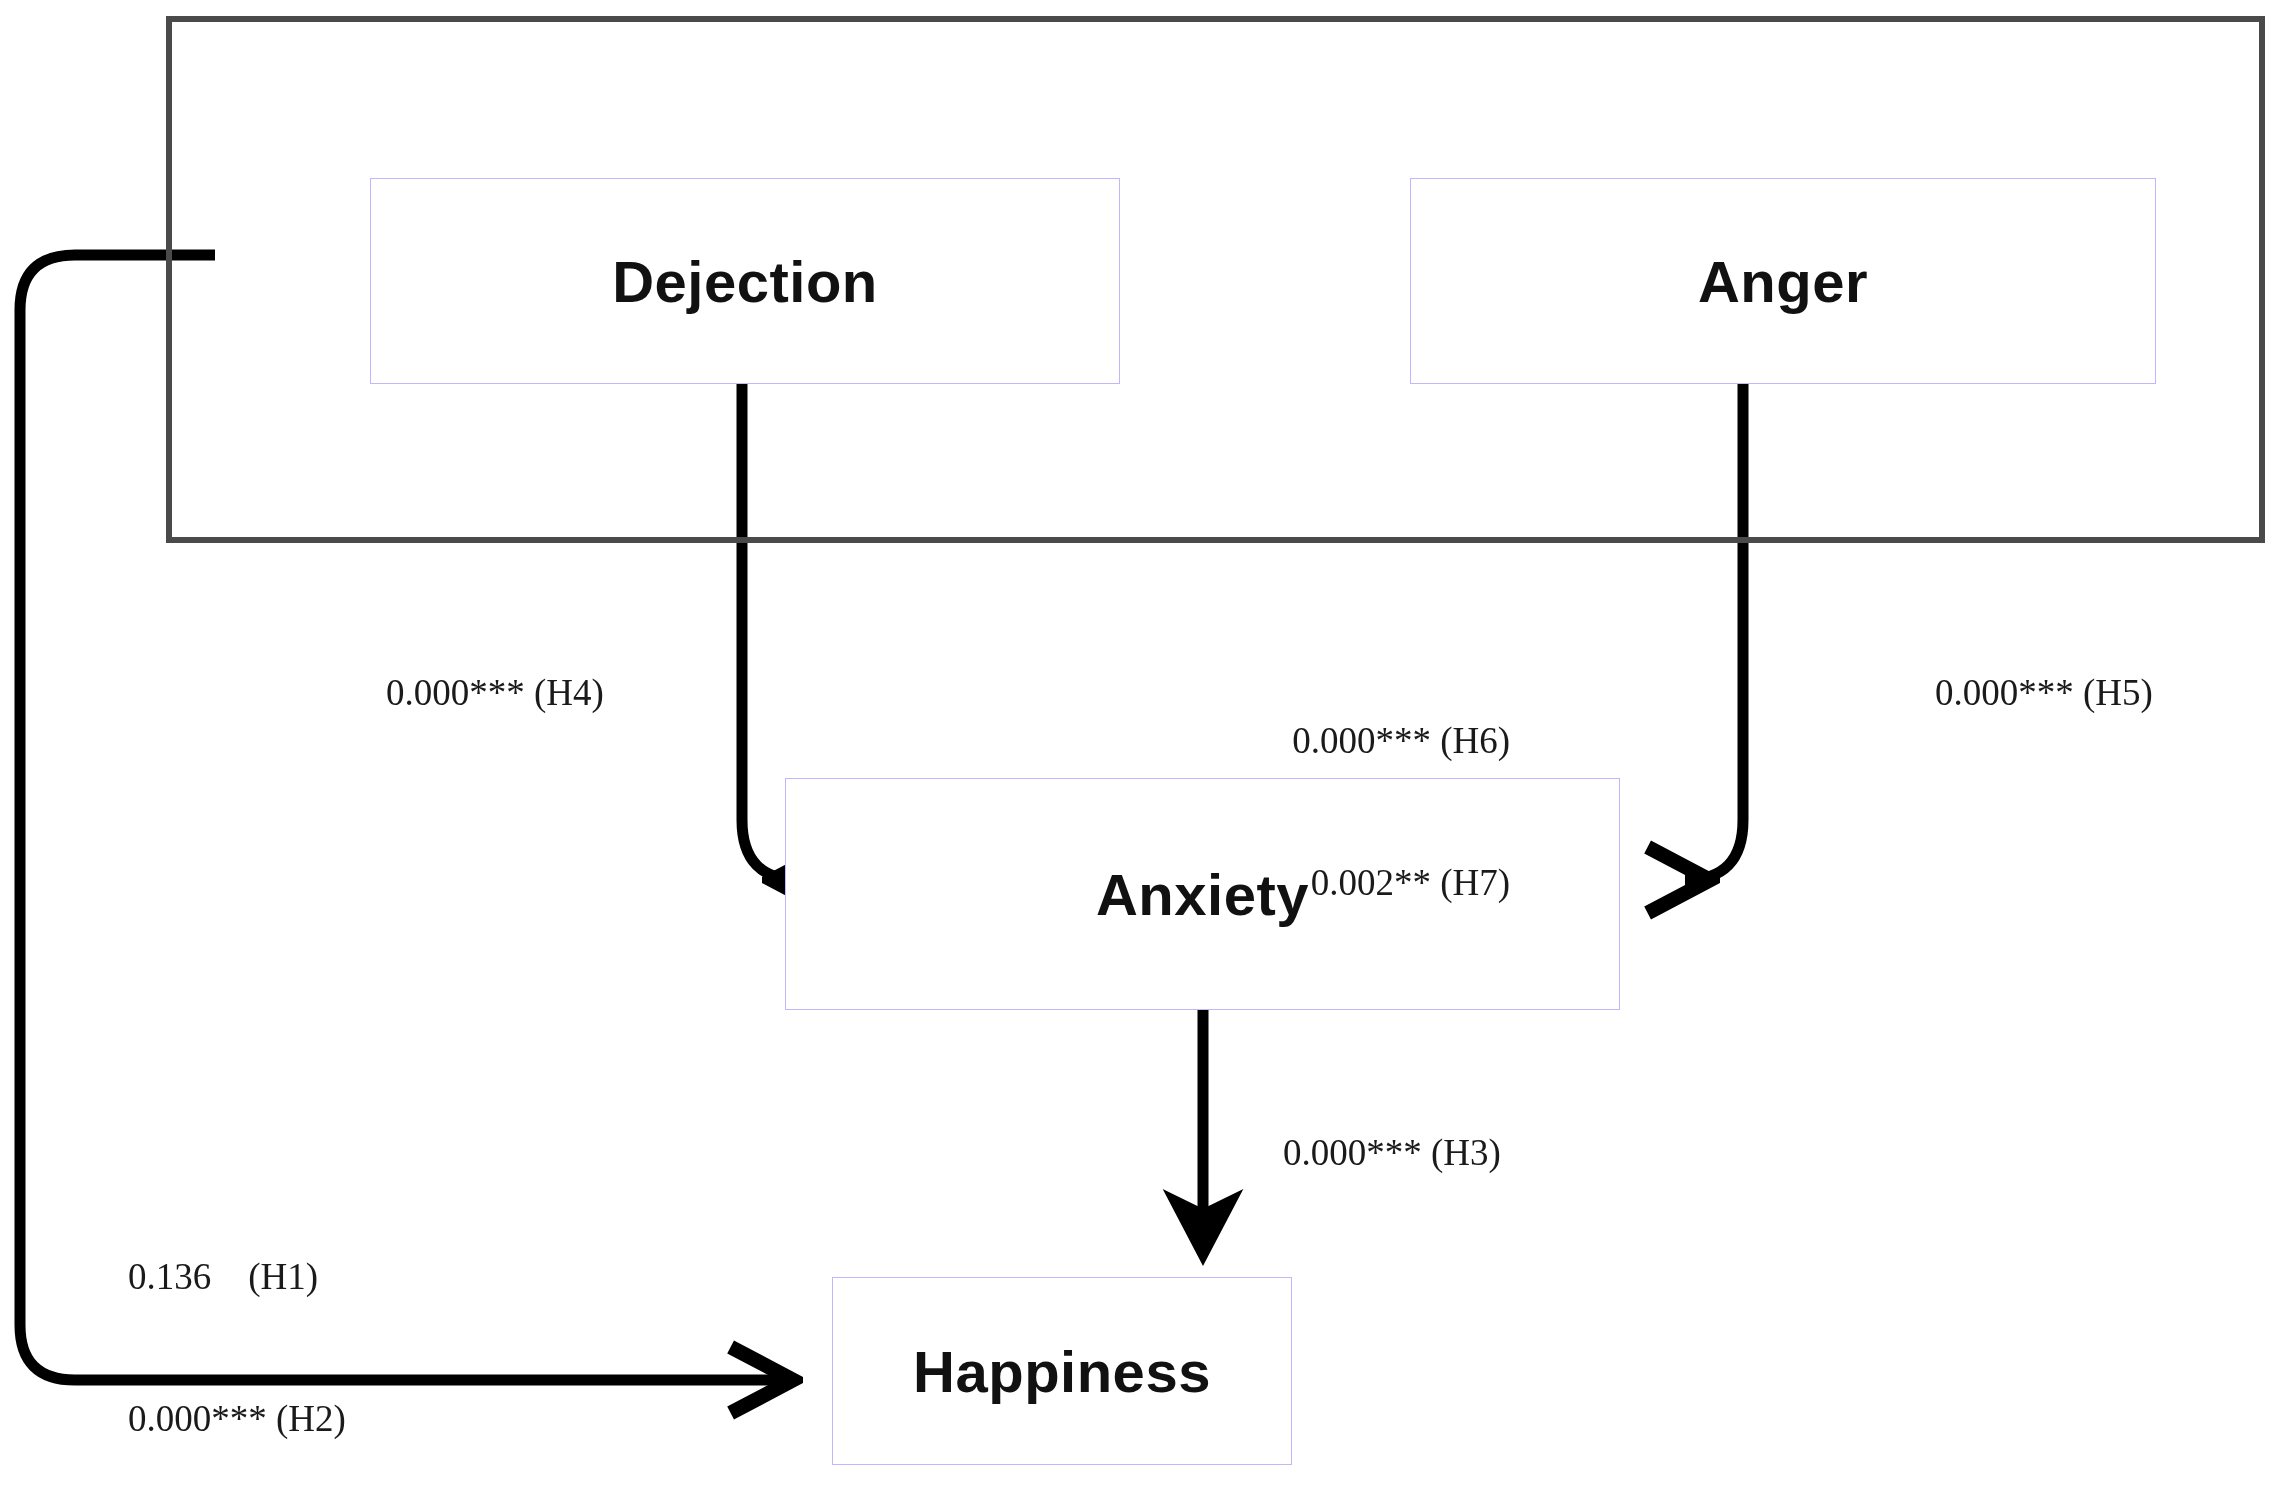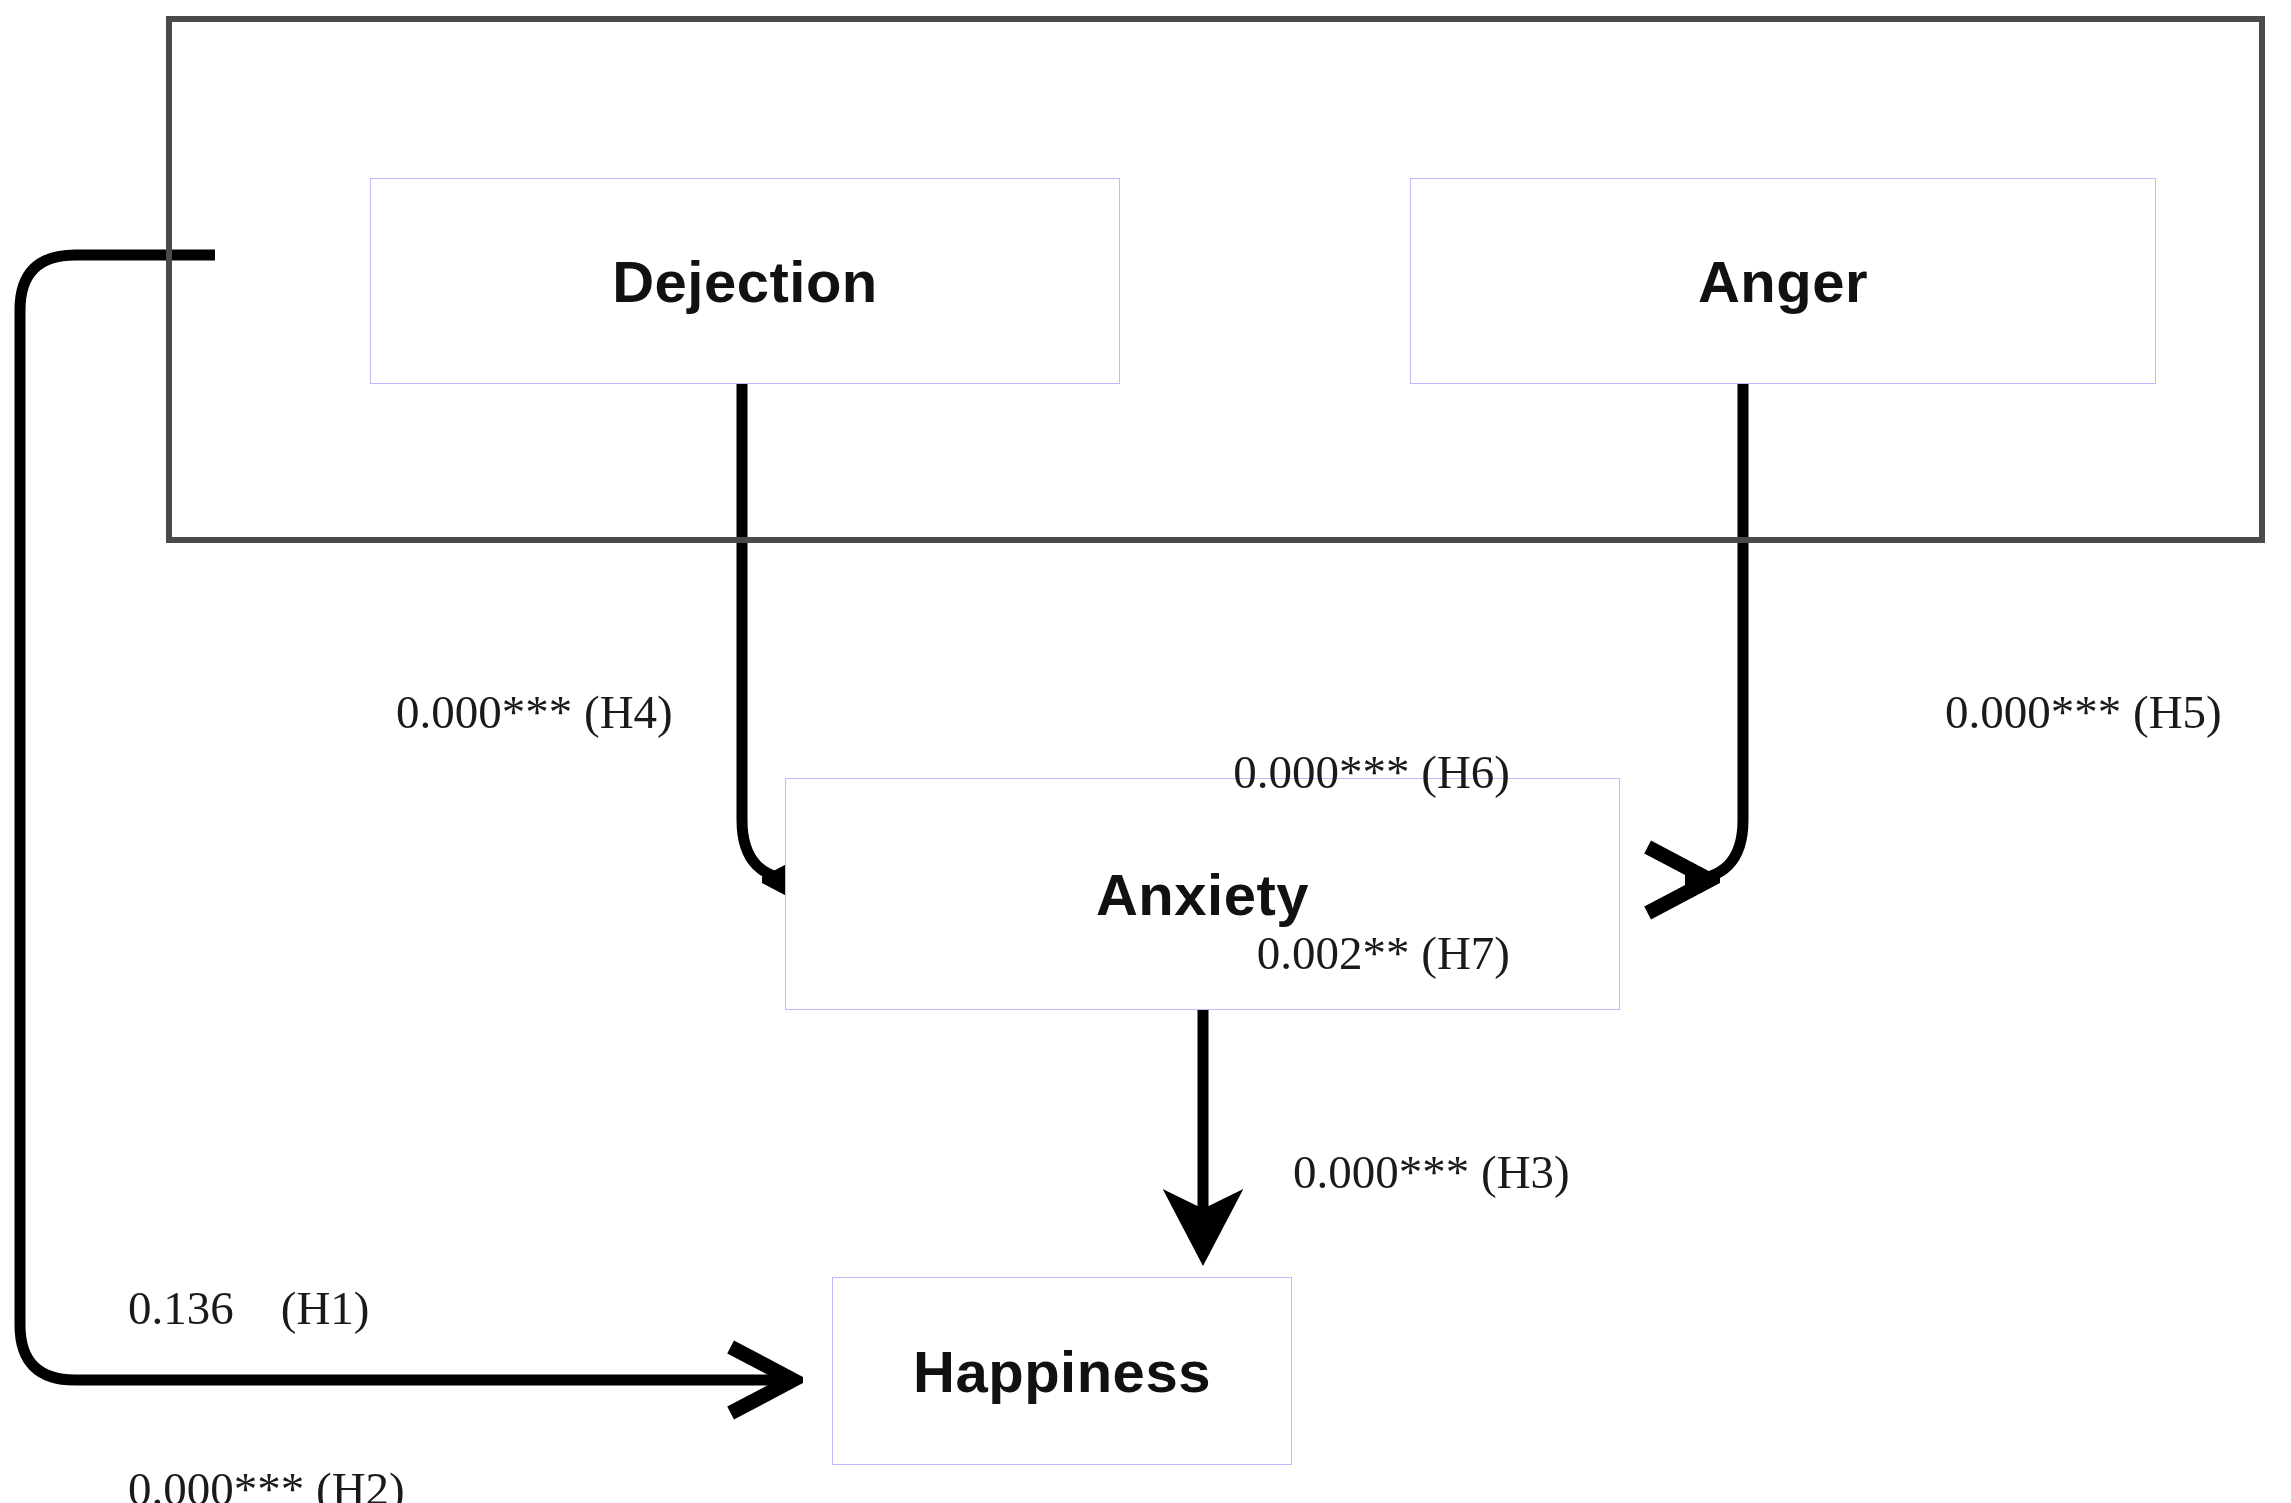--- a/index.html
+++ b/index.html
@@ -43,21 +43,21 @@
   }
   .group-box {
     position: absolute;
     box-sizing: border-box;
     background: transparent;
     border: 6px solid #4a4a4a;
   }
   .edge-label {
     position: absolute;
     font-family: "Liberation Serif", serif;
-    font-size: 47px;
+    font-size: 37px;
     color: #1a1a1a;
     white-space: pre;
     line-height: 1.28;
   }
   .edge-label.center {
     text-align: right;
   }
 </style>
 </head>
 <body>

